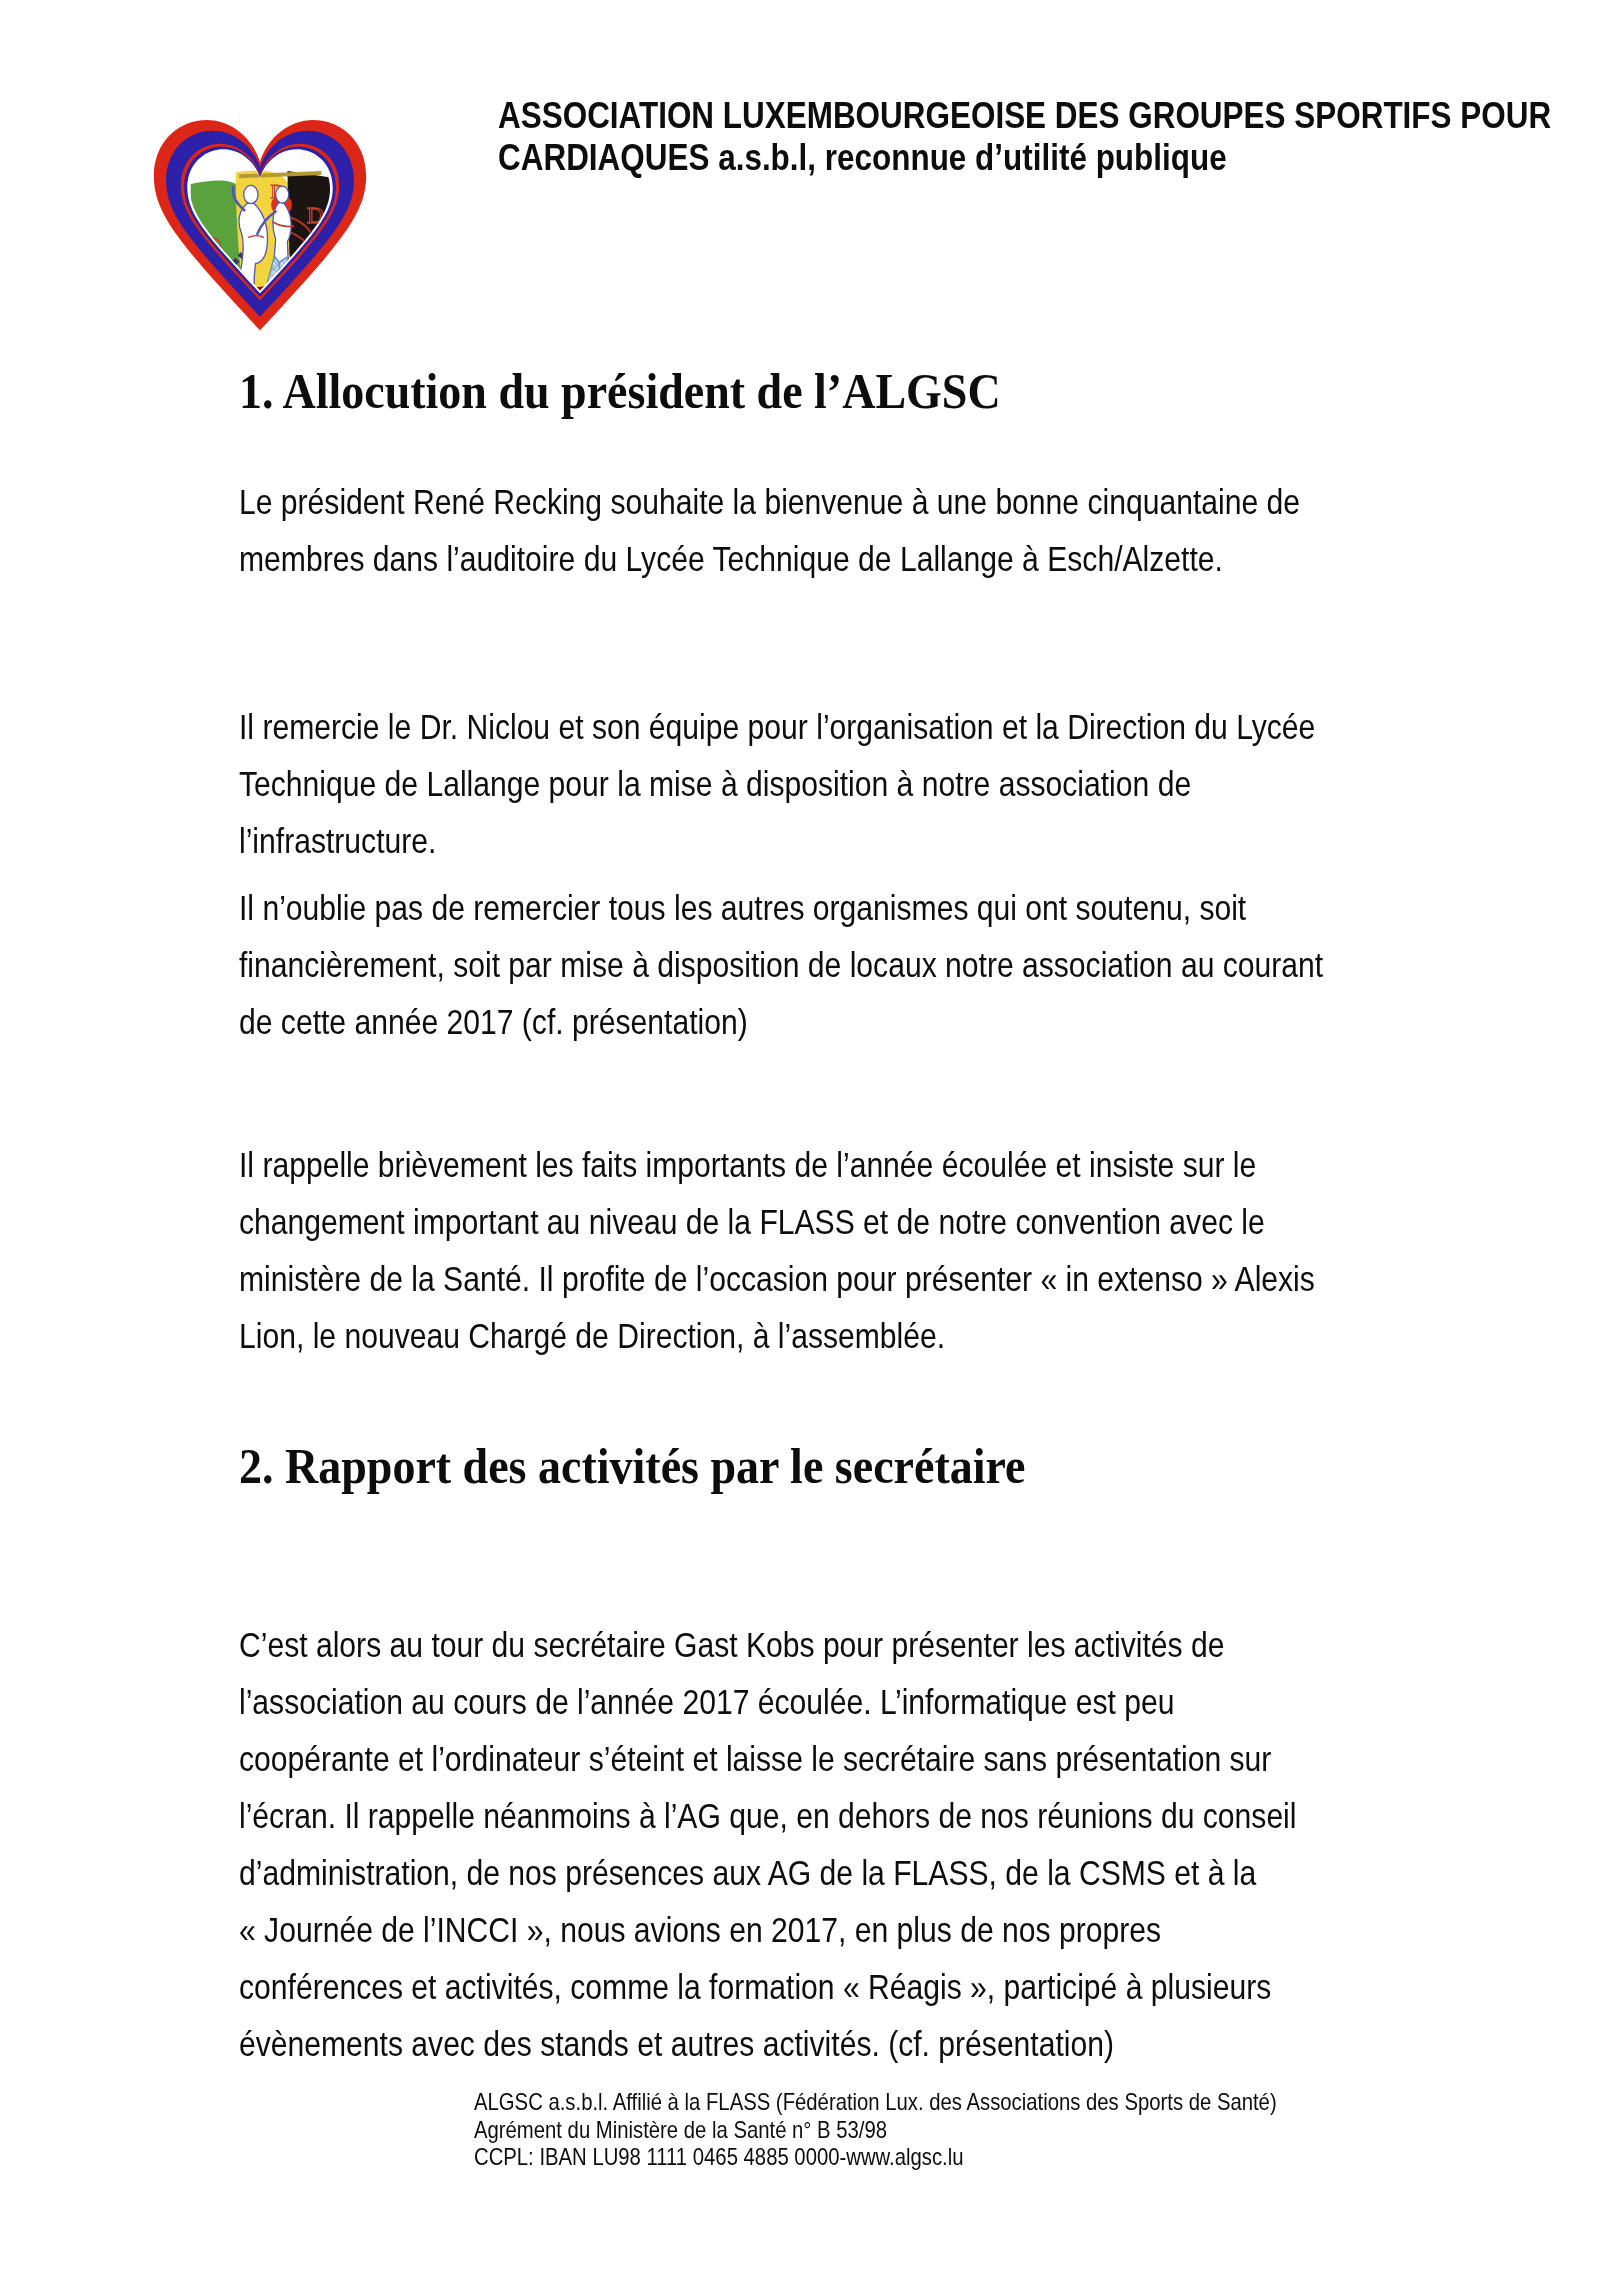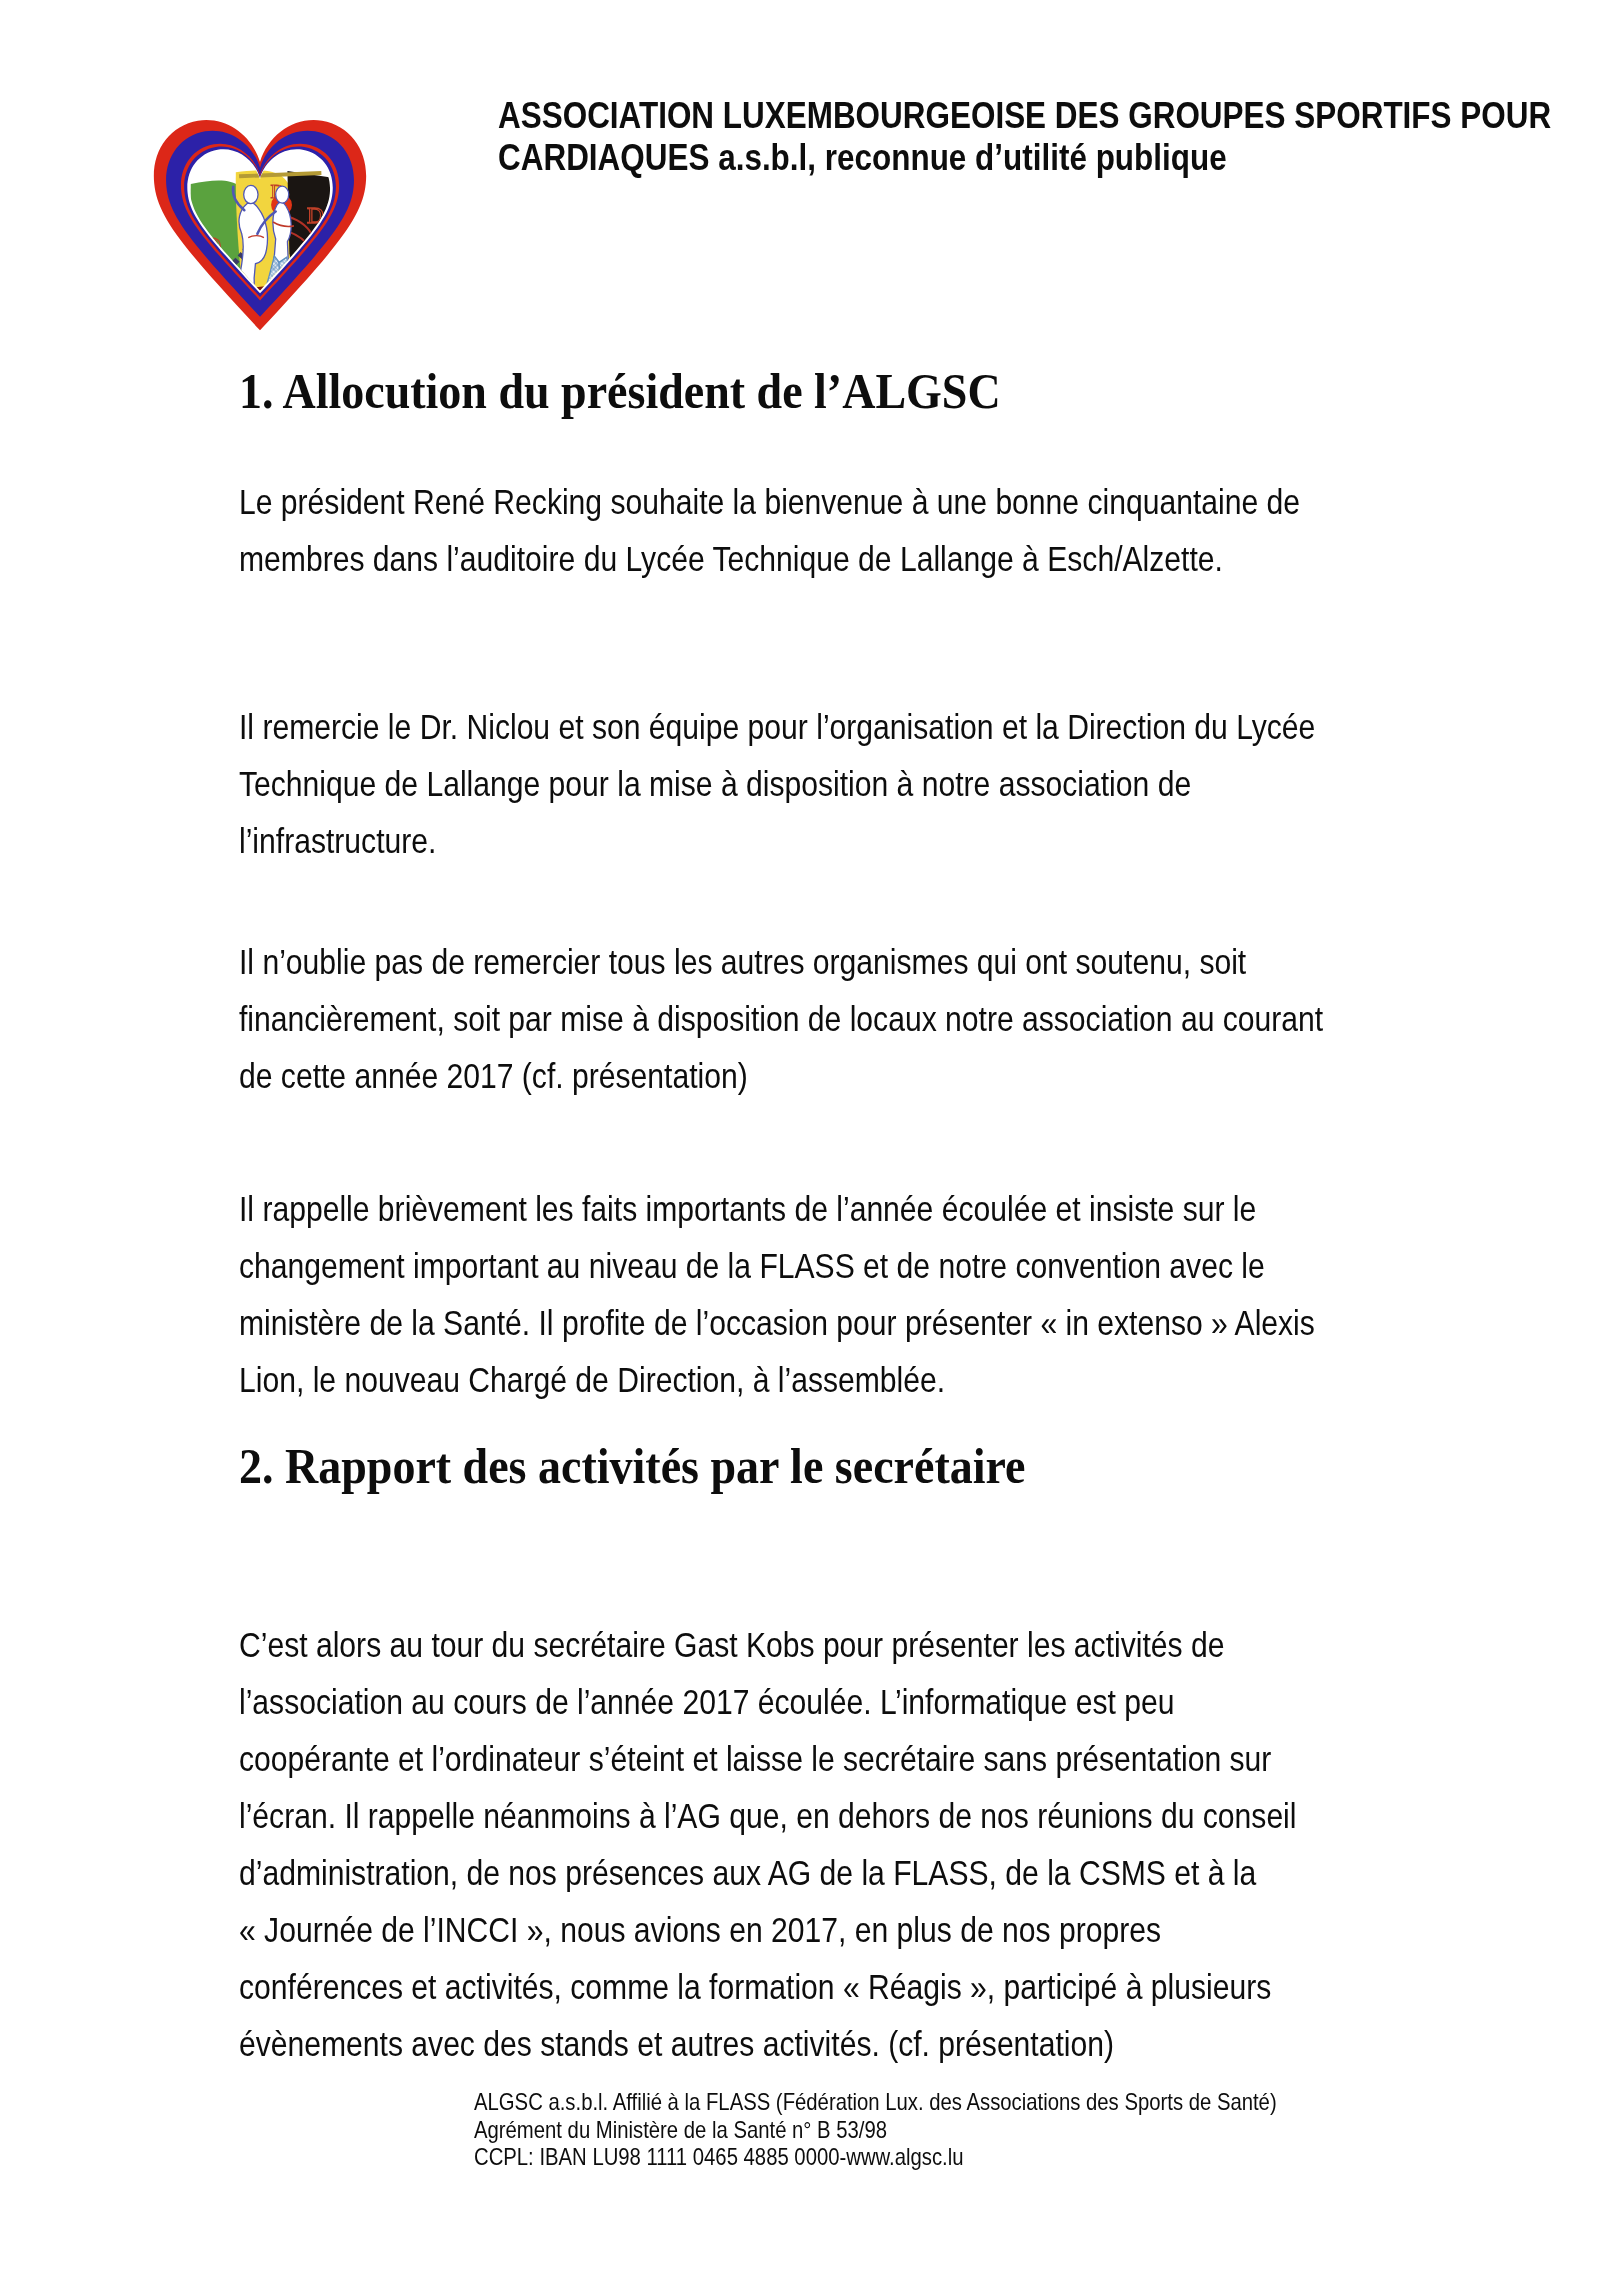--- a/index.html
+++ b/index.html
@@ -64,22 +64,22 @@
   .para {
     left: 239px;
     width: 1296px;
   }
   .para .line {
     font-size: 35px;
     line-height: 57px;
   }
   .para-1 { top: 473px; }
   .para-2 { top: 698px; }
-  .para-3 { top: 933px; }
-  .para-4 { top: 1180px; }
+  .para-3 { top: 879px; }
+  .para-4 { top: 1136px; }
   .para-5 { top: 1616px; }
 
   
   .page-footer { left: 474px; top: 2089px; width: 1047px; }
   .page-footer .line {
     font-size: 23.6px;
     line-height: 27.5px;
   }
 </style>
 </head>

